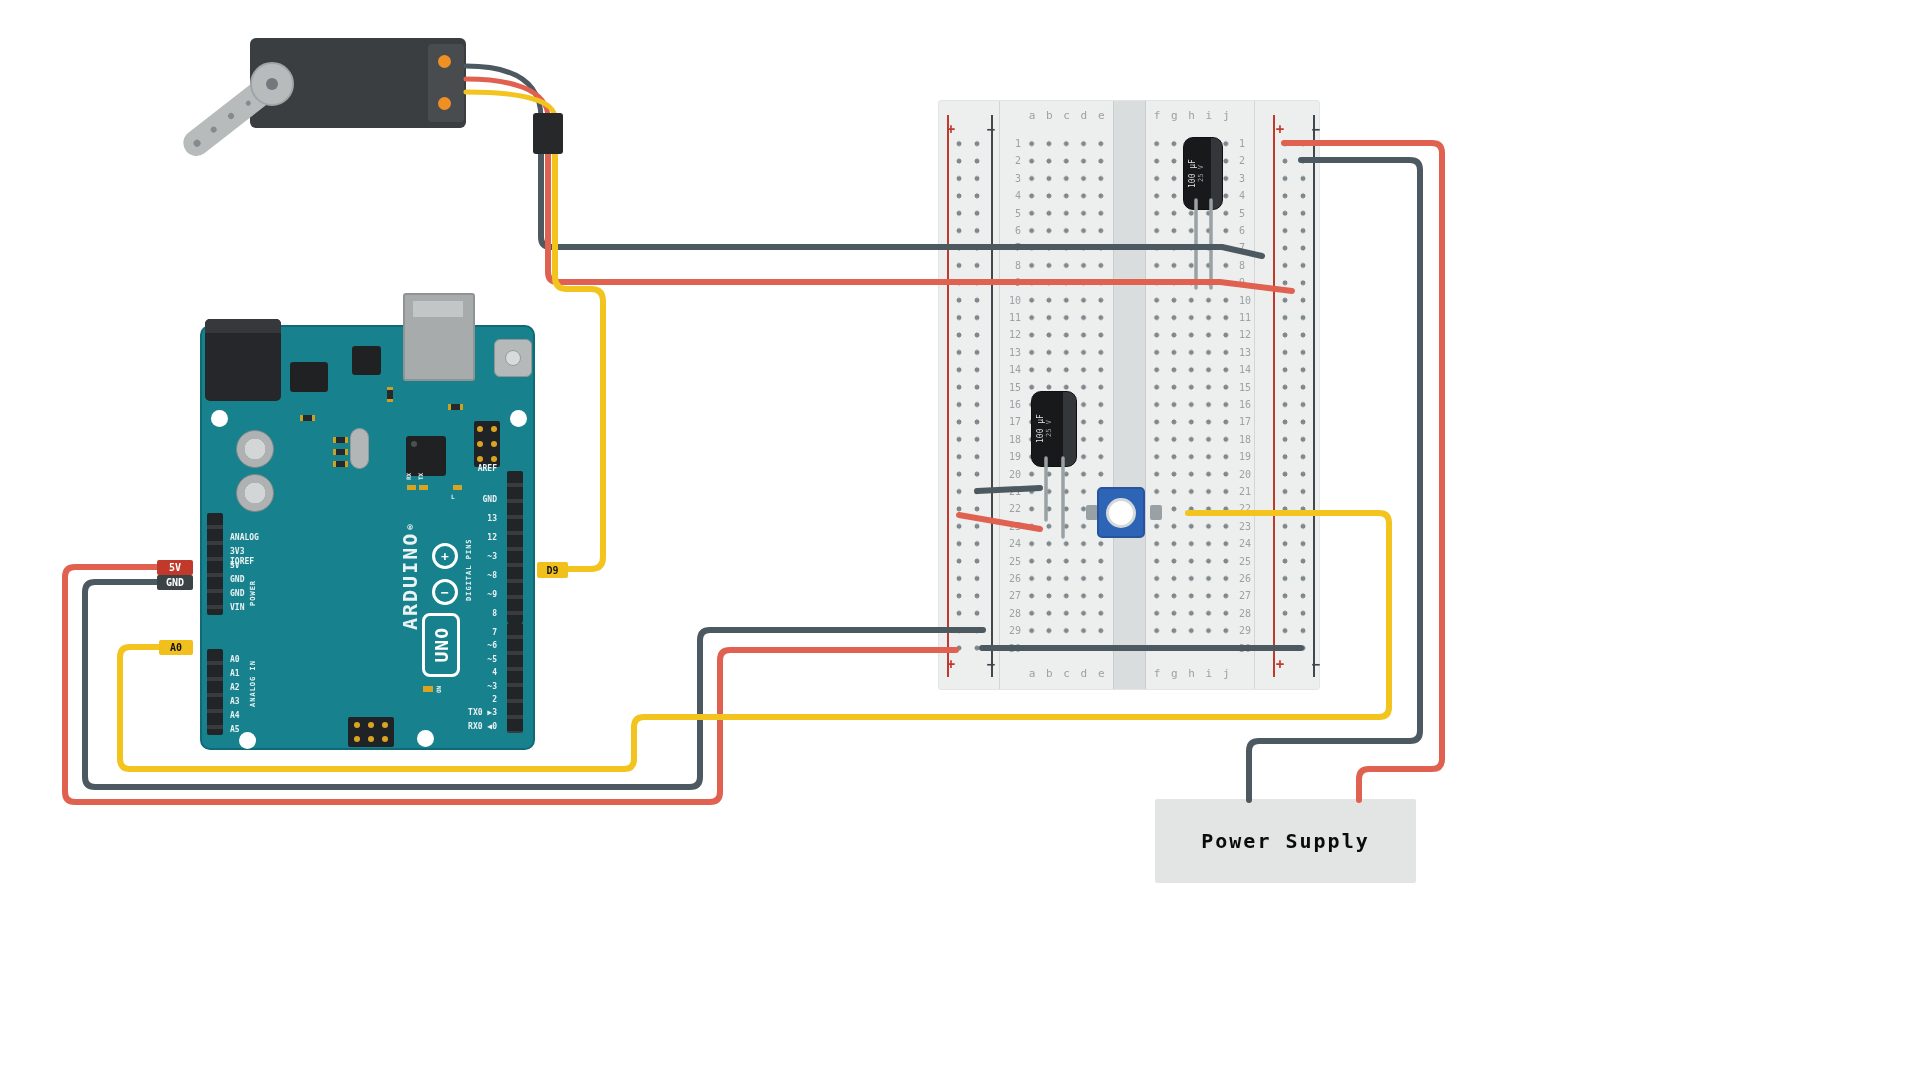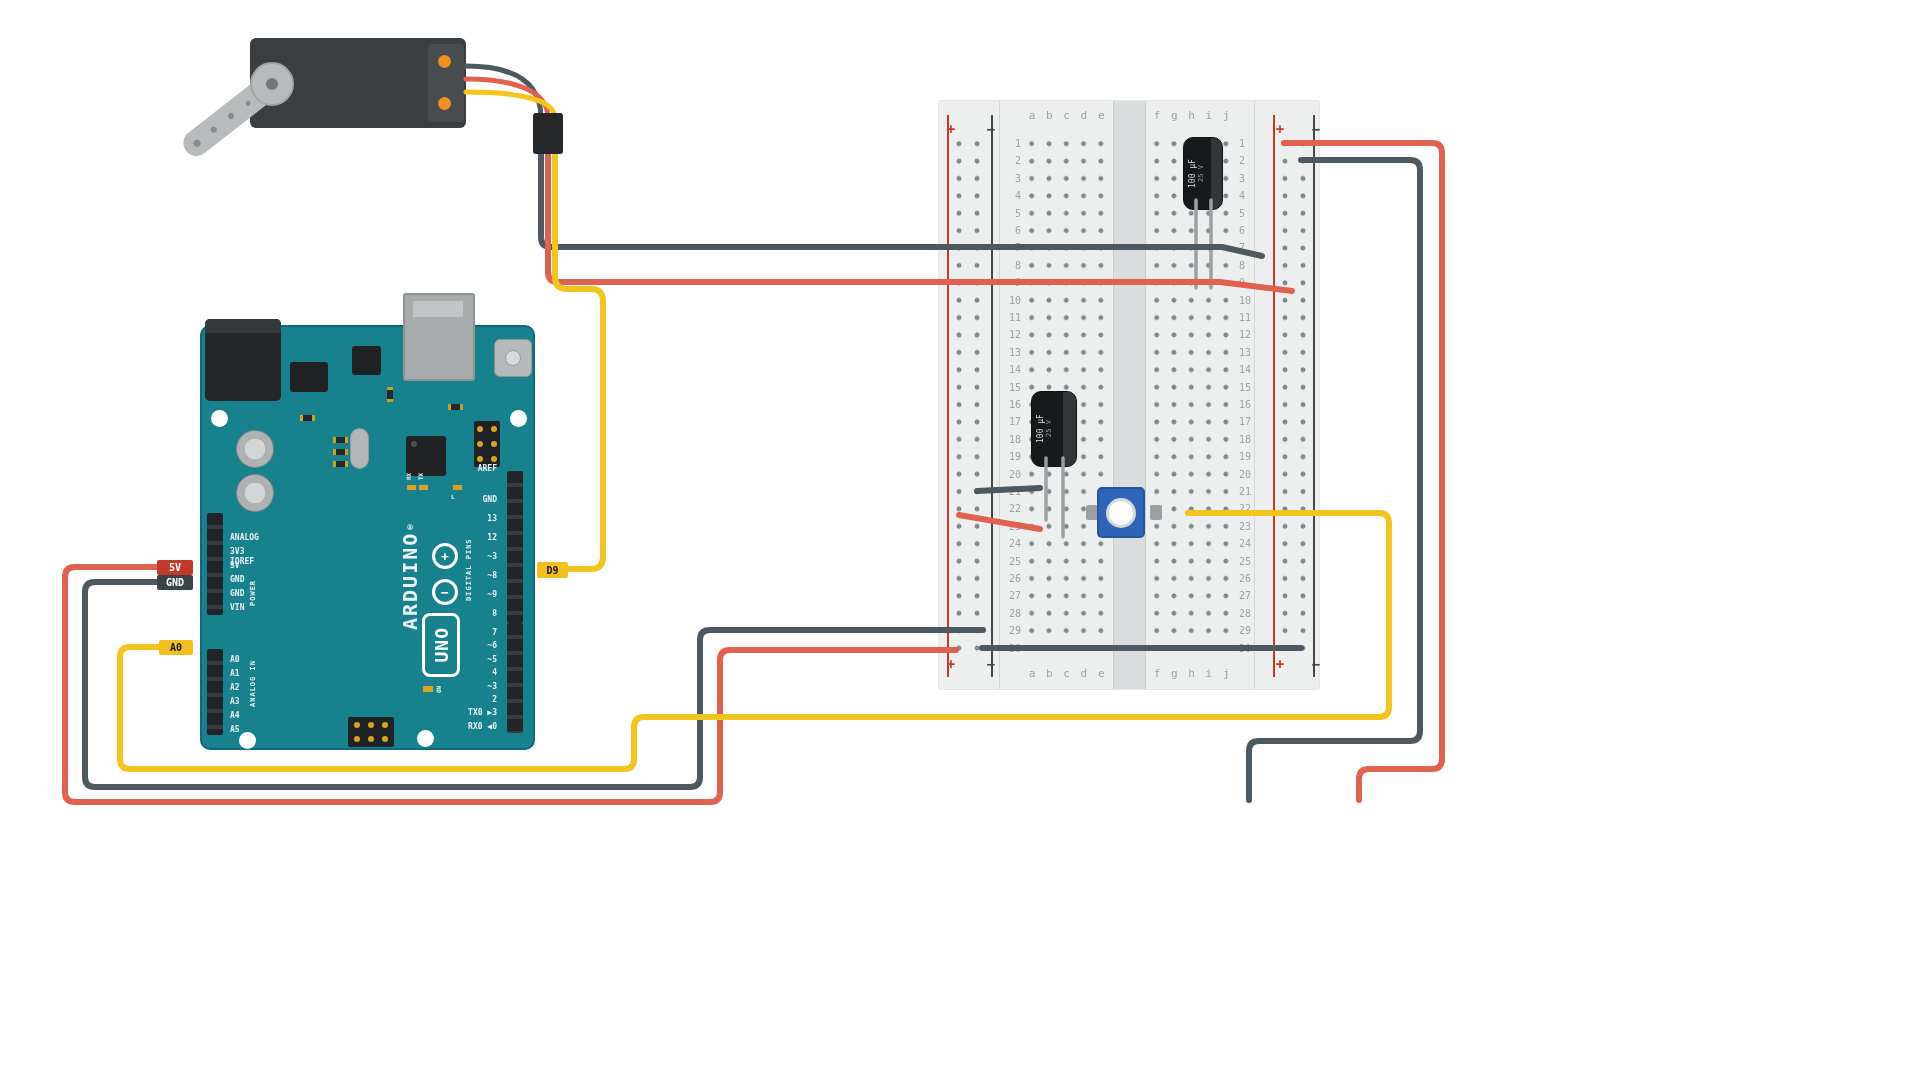--- a/index.html
+++ b/index.html
@@ -352,20 +352,23 @@
     <div class="arm-hole" style="left:10px;top:9.5px;width:7px;height:7px"></div>
     <div class="arm-hole" style="left:32px;top:10px;width:6px;height:6px"></div>
     <div class="arm-hole" style="left:54px;top:10px;width:6px;height:6px"></div>
     <div class="arm-hole" style="left:76px;top:10.5px;width:5px;height:5px"></div>
   </div>
   <div class="servo-pivot" style="left:250px;top:62px">
     <div class="pivot-dot"></div>
   </div>
   <div class="connector" style="left:533px;top:113px;width:30px;height:41px"></div>
 
+  <div class="psu" style="left:1155px;top:799px;width:261px;height:84px">
+    <span>Power Supply</span>
+  </div>
 
   <svg id="wires" width="1920" height="1080">
 
     <path class="leg" d="M1196,200 V288"></path>
     <path class="leg" d="M1211,200 V288"></path>
     <path class="leg" d="M1046,458 V520"></path>
     <path class="leg" d="M1063,458 V537"></path>
 
     <path class="wire dark" d="M541,146 V237 Q541,247 551,247 H1222 L1262,256" stroke="#4d5961"></path>
     <path class="wire dark" d="M160,582 H95 Q85,582 85,592 V777 Q85,787 95,787 H690 Q700,787 700,777 V640 Q700,630 710,630 H983" stroke="#4d5961"></path>

